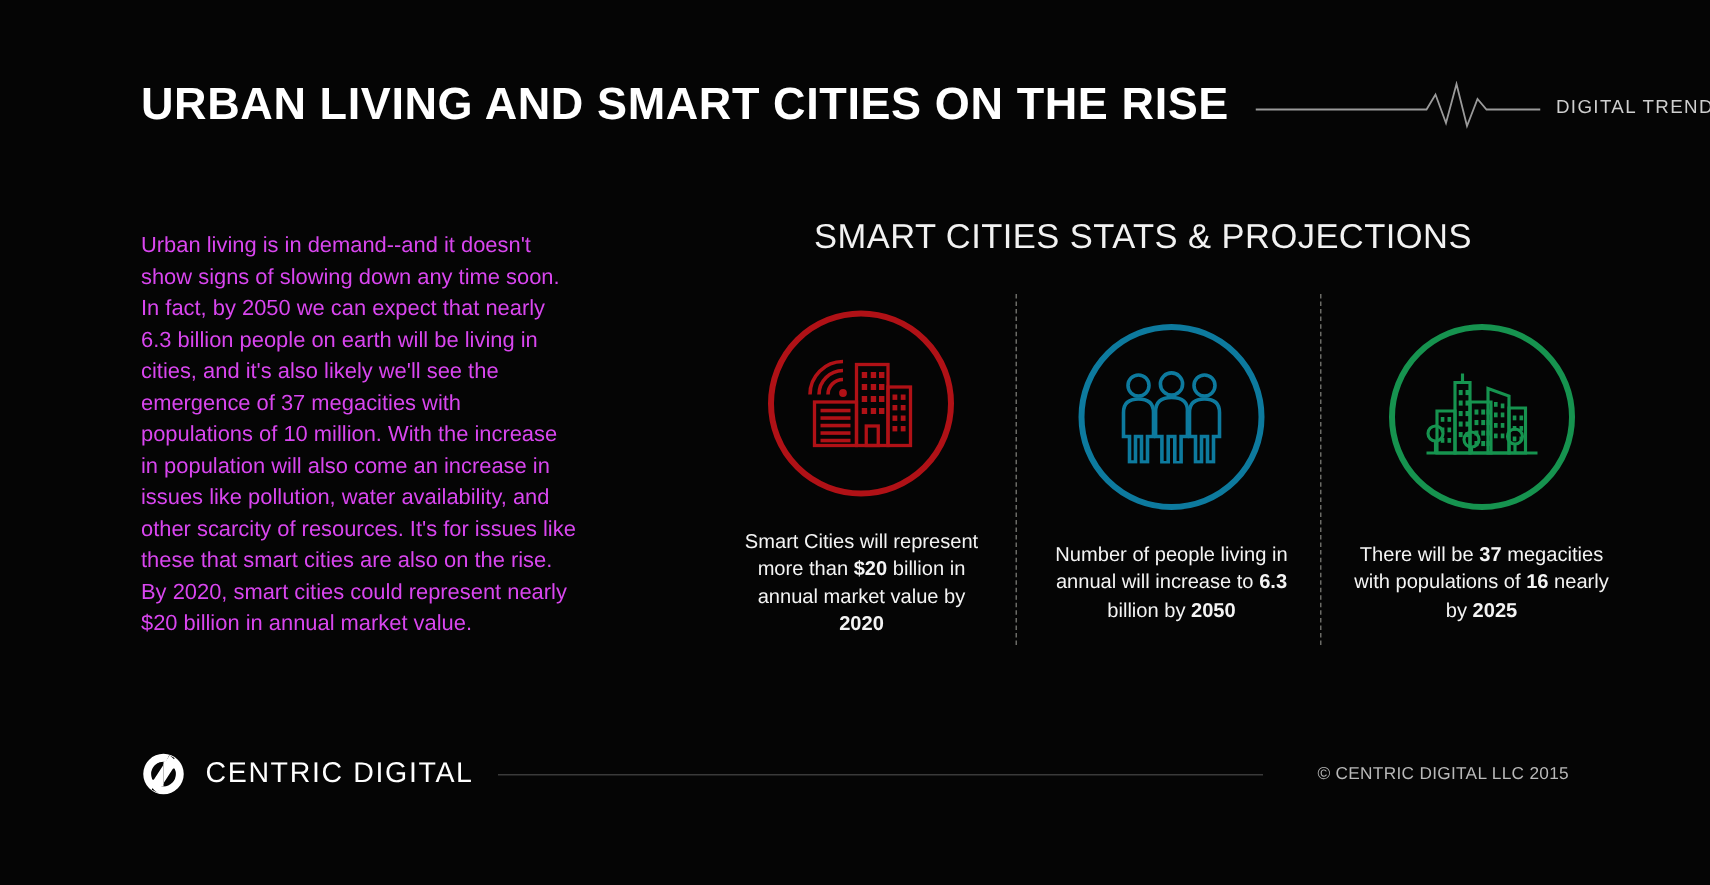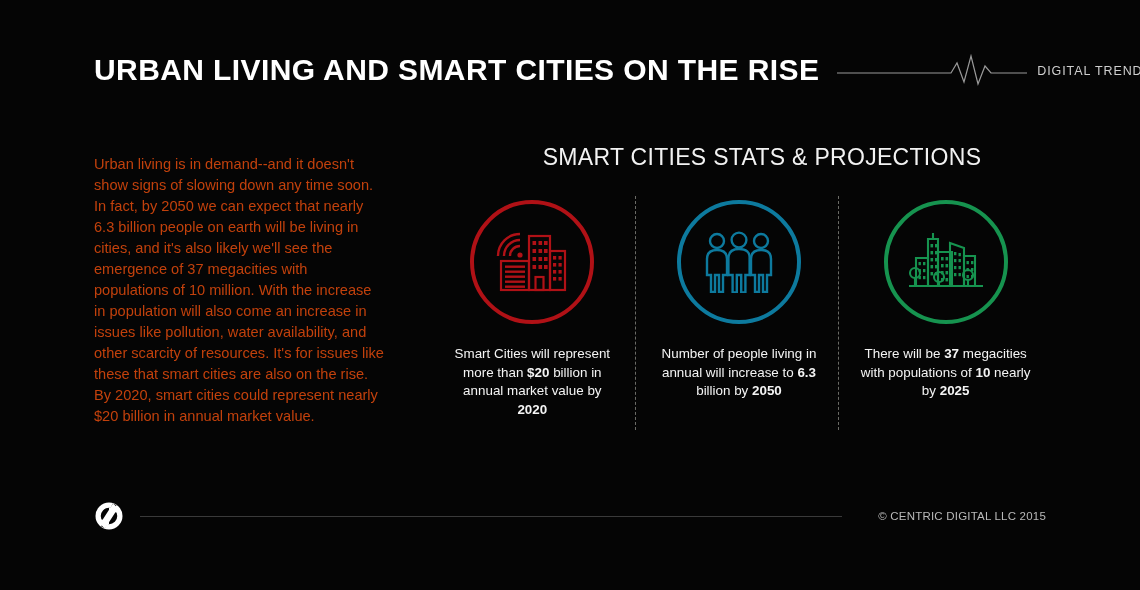--- a/index.html
+++ b/index.html
@@ -21,30 +21,30 @@
   .pulse-wrap{flex:1;display:flex;align-items:center;margin-left:18px;margin-top:2px;}
   .pulse-svg{display:block;}
   .brand-tag{
     margin-left:10px;font-size:12.5px;letter-spacing:.9px;color:#cfcfcf;
     white-space:nowrap;font-weight:500;
   }
 
   
   .lede{
     position:absolute;left:94px;top:154px;width:292px;
-    font-size:14.6px;line-height:21px;color:#c2410c;
+    font-size:14.6px;line-height:21px;color:#d946ef;
   }
 
   
   .panel-heading{
     position:absolute;left:440px;top:144px;width:644px;text-align:center;
     font-size:23px;letter-spacing:.3px;color:#f2f2f2;font-weight:400;
   }
 
-  .stats{position:absolute;left:429px;top:196px;width:620px;height:236px;display:flex;}
+  .stats{position:absolute;left:471px;top:196px;width:620px;height:236px;display:flex;align-items:center;}
   .stat{flex:1;display:flex;flex-direction:column;align-items:center;position:relative;}
 
   .divider{
     position:absolute;top:0px;height:234px;width:0;
     border-left:1px dashed #7d7d78;opacity:.85;
   }
   .divider.d1{left:206px;}
   .divider.d2{left:409px;}
 
   .circle{
@@ -220,29 +220,30 @@
           <g fill="none" stroke="#16934f" stroke-width="2.1">
             <circle cx="9" cy="43" r="5"></circle>
               <path d="M9 48v8"></path>
             <circle cx="33" cy="47" r="5"></circle>
               <path d="M33 52v4"></path>
             <circle cx="62" cy="45" r="5"></circle>
               <path d="M62 50v6"></path>
           </g>
         </svg>
       </div>
-      <div class="caption"><span>There will be </span><b>37</b><span> megacities with populations of </span><b>10</b><span> nearly by </span><b>2025</b></div>
+      <div class="caption"><span>There will be </span><b>37</b><span> megacities with populations of </span><b>16</b><span> nearly by </span><b>2025</b></div>
     </div>
   </div>
 
 
   <div class="footer">
     <svg class="logo-mark" viewBox="0 0 40 40">
       <path d="M20 2a18 18 0 1 0 0 36A18 18 0 0 0 20 2zm0 7a11 11 0 1 1 0 22 11 11 0 0 1 0-22z" fill="#ffffff" fill-rule="evenodd"></path>
       <path d="M27.5 4.5 12 35.2" stroke="#050505" stroke-width="5.4" fill="none"></path>
       <path d="M20 9a11 11 0 0 1 9.2 5L14.6 36.6A18 18 0 0 1 7 25h9.5a4 4 0 0 0 3.5 3z" fill="#ffffff"></path>
       <path d="M20 31a11 11 0 0 1-9.2-5L25.4 3.4A18 18 0 0 1 33 15h-9.5a4 4 0 0 0-3.5-3z" fill="#ffffff"></path>
     </svg>
+    <div class="logo-text">CENTRIC DIGITAL</div>
     <div class="footer-rule"></div>
     <div class="copyright">© CENTRIC DIGITAL LLC 2015</div>
   </div>
 
 </div>
 
 </body></html>

